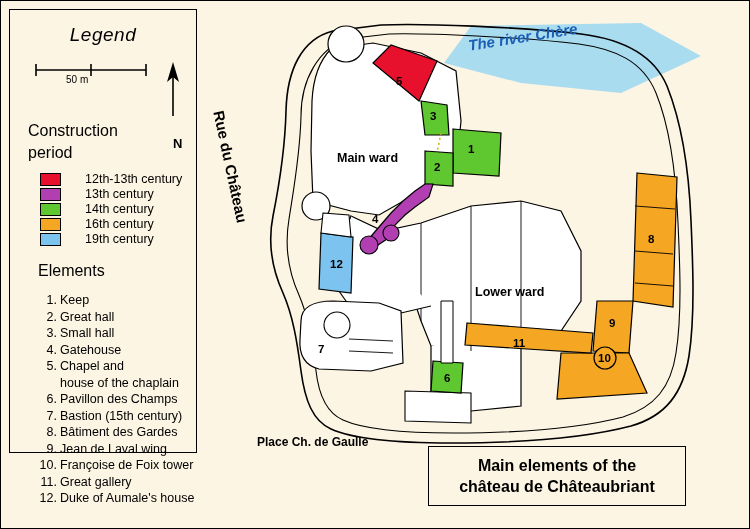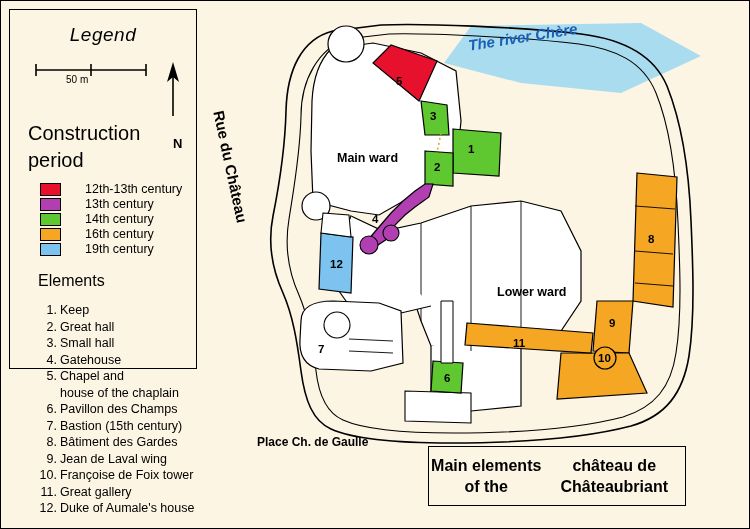--- a/index.html
+++ b/index.html
@@ -25,21 +25,21 @@
     position: absolute;
     left: 0;
     top: 0;
   }
   
   .legend {
     position: absolute;
     left: 8px;
     top: 8px;
     width: 188px;
-    height: 360px;
+    height: 444px;
     background: #fdf5e3;
     border: 1px solid #000;
     box-sizing: border-box;
   }
   .legend-title {
     font-style: italic;
     font-size: 19px;
     text-align: center;
     margin-top: 14px;
     letter-spacing: 0.5px;
@@ -56,21 +56,21 @@
     font-size: 10px;
   }
   .north-label {
     position: absolute;
     left: 163px;
     top: 80px;
     font-size: 13px;
     font-weight: bold;
   }
   .section-title {
-    font-size: 20px;
+    font-size: 16px;
     margin: 0 0 4px 18px;
   }
   .construction-block {
     margin-top: 4px;
   }
   .swatch-row {
     display: flex;
     align-items: center;
     margin: 1px 0 1px 30px;
     gap: 16px;
@@ -113,21 +113,21 @@
   .title-box {
     position: absolute;
     left: 427px;
     top: 445px;
     width: 258px;
     height: 60px;
     background: #fdf5e3;
     border: 1px solid #000;
     box-sizing: border-box;
     display: flex;
-    flex-direction: row;
+    flex-direction: column;
     align-items: center;
     justify-content: center;
   }
   .title-box div {
     font-size: 16px;
     font-weight: bold;
     line-height: 21px;
     text-align: center;
   }
   
@@ -249,21 +249,21 @@
     <path d="M432,360 L462,362 L460,392 L430,390 Z" fill="#5fc72f" stroke="#000" stroke-width="1.2"></path>
 
     <path d="M440,300 L452,300 L452,362 L440,362 Z" fill="#ffffff" stroke="#000" stroke-width="1"></path>
 
   </svg>
 
   <div class="river-label">The river Chère</div>
   <div class="street-label">Rue du Château</div>
   <div class="place-label">Place Ch. de Gaulle</div>
   <div class="map-label" style="left:336px; top:150px;">Main ward</div>
-  <div class="map-label" style="left:488px; top:284px;padding-left:8px;">Lower ward</div>
+  <div class="map-label" style="left:466px; top:284px;padding-left:8px;">Lower ward</div>
 
   <div class="num-label" style="left:467px; top:142px;">1</div>
   <div class="num-label" style="left:433px; top:160px;">2</div>
   <div class="num-label" style="left:429px; top:109px;">3</div>
   <div class="num-label" style="left:371px; top:212px;">4</div>
   <div class="num-label" style="left:395px; top:74px;">5</div>
   <div class="num-label" style="left:443px; top:371px;">6</div>
   <div class="num-label" style="left:317px; top:342px;">7</div>
   <div class="num-label" style="left:647px; top:232px;">8</div>
   <div class="num-label" style="left:608px; top:316px;">9</div>

